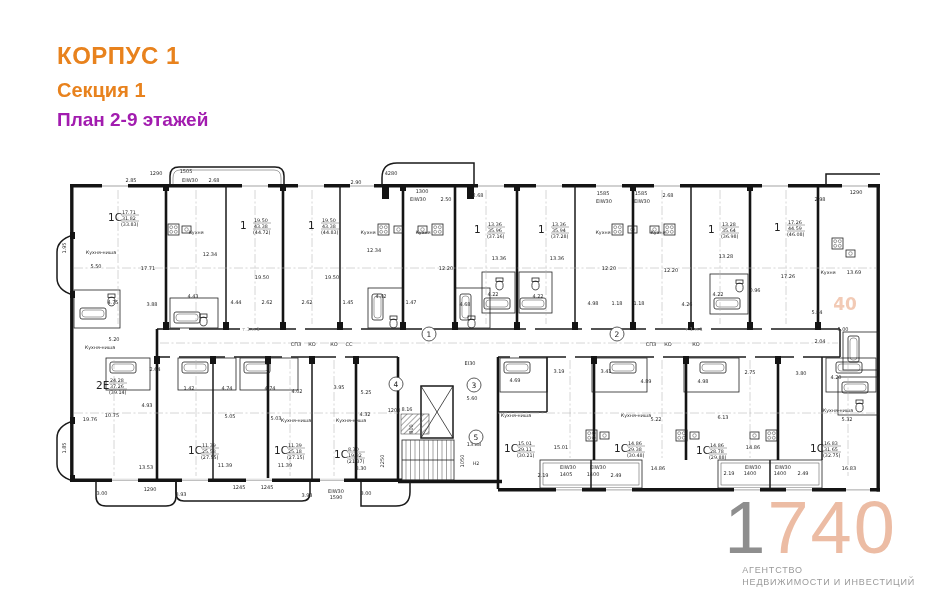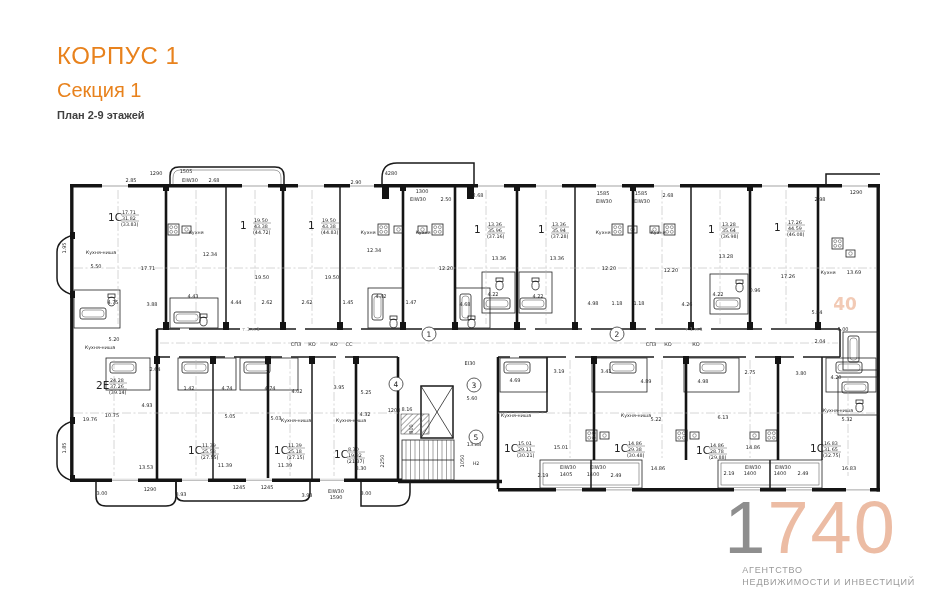--- a/index.html
+++ b/index.html
@@ -1,21 +1,21 @@
 <!DOCTYPE html>
 <html><head>
 <meta charset="utf-8">
 <style>
   html,body{margin:0;padding:0;background:#fff;}
   .page{position:relative;width:941px;height:600px;background:#ffffff;overflow:hidden;
         font-family:"Liberation Sans","DejaVu Sans",sans-serif;}
   .header{position:absolute;left:57px;top:42px;line-height:1.15;}
-  .hdr-building{font-size:24px;font-weight:normal;color:#e8821d;letter-spacing:.5px;}
-  .hdr-section{font-size:20px;font-weight:normal;color:#e8821d;margin-top:9px;}
-  .hdr-plan{font-size:11px;font-weight:bold;color:#404040;margin-top:7px;}
+  .hdr-building{font-size:24px;font-weight:bold;color:#e8821d;letter-spacing:.5px;}
+  .hdr-section{font-size:20px;font-weight:bold;color:#e8821d;margin-top:9px;}
+  .hdr-plan{font-size:19px;font-weight:bold;color:#a21caf;margin-top:7px;}
   .logo{position:absolute;right:26px;bottom:12px;text-align:left;}
   .logo-year{font-size:74px;line-height:.9;font-weight:500;letter-spacing:2px;color:#ecbca4;}
   .logo-year .first{color:#8e8e8e;}
   .logo-tag{margin-top:2px;margin-left:18px;font-size:9px;color:#9a9a9a;letter-spacing:.8px;line-height:1.35;}
   svg{position:absolute;left:50px;top:148px;}
   .w4{stroke:#141414;stroke-width:3.4;fill:none;}
   .w3{stroke:#141414;stroke-width:2.6;fill:none;}
   .w2{stroke:#1a1a1a;stroke-width:1.5;fill:none;}
   .w1{stroke:#222;stroke-width:.8;fill:none;}
   .w05{stroke:#333;stroke-width:.45;fill:none;}

